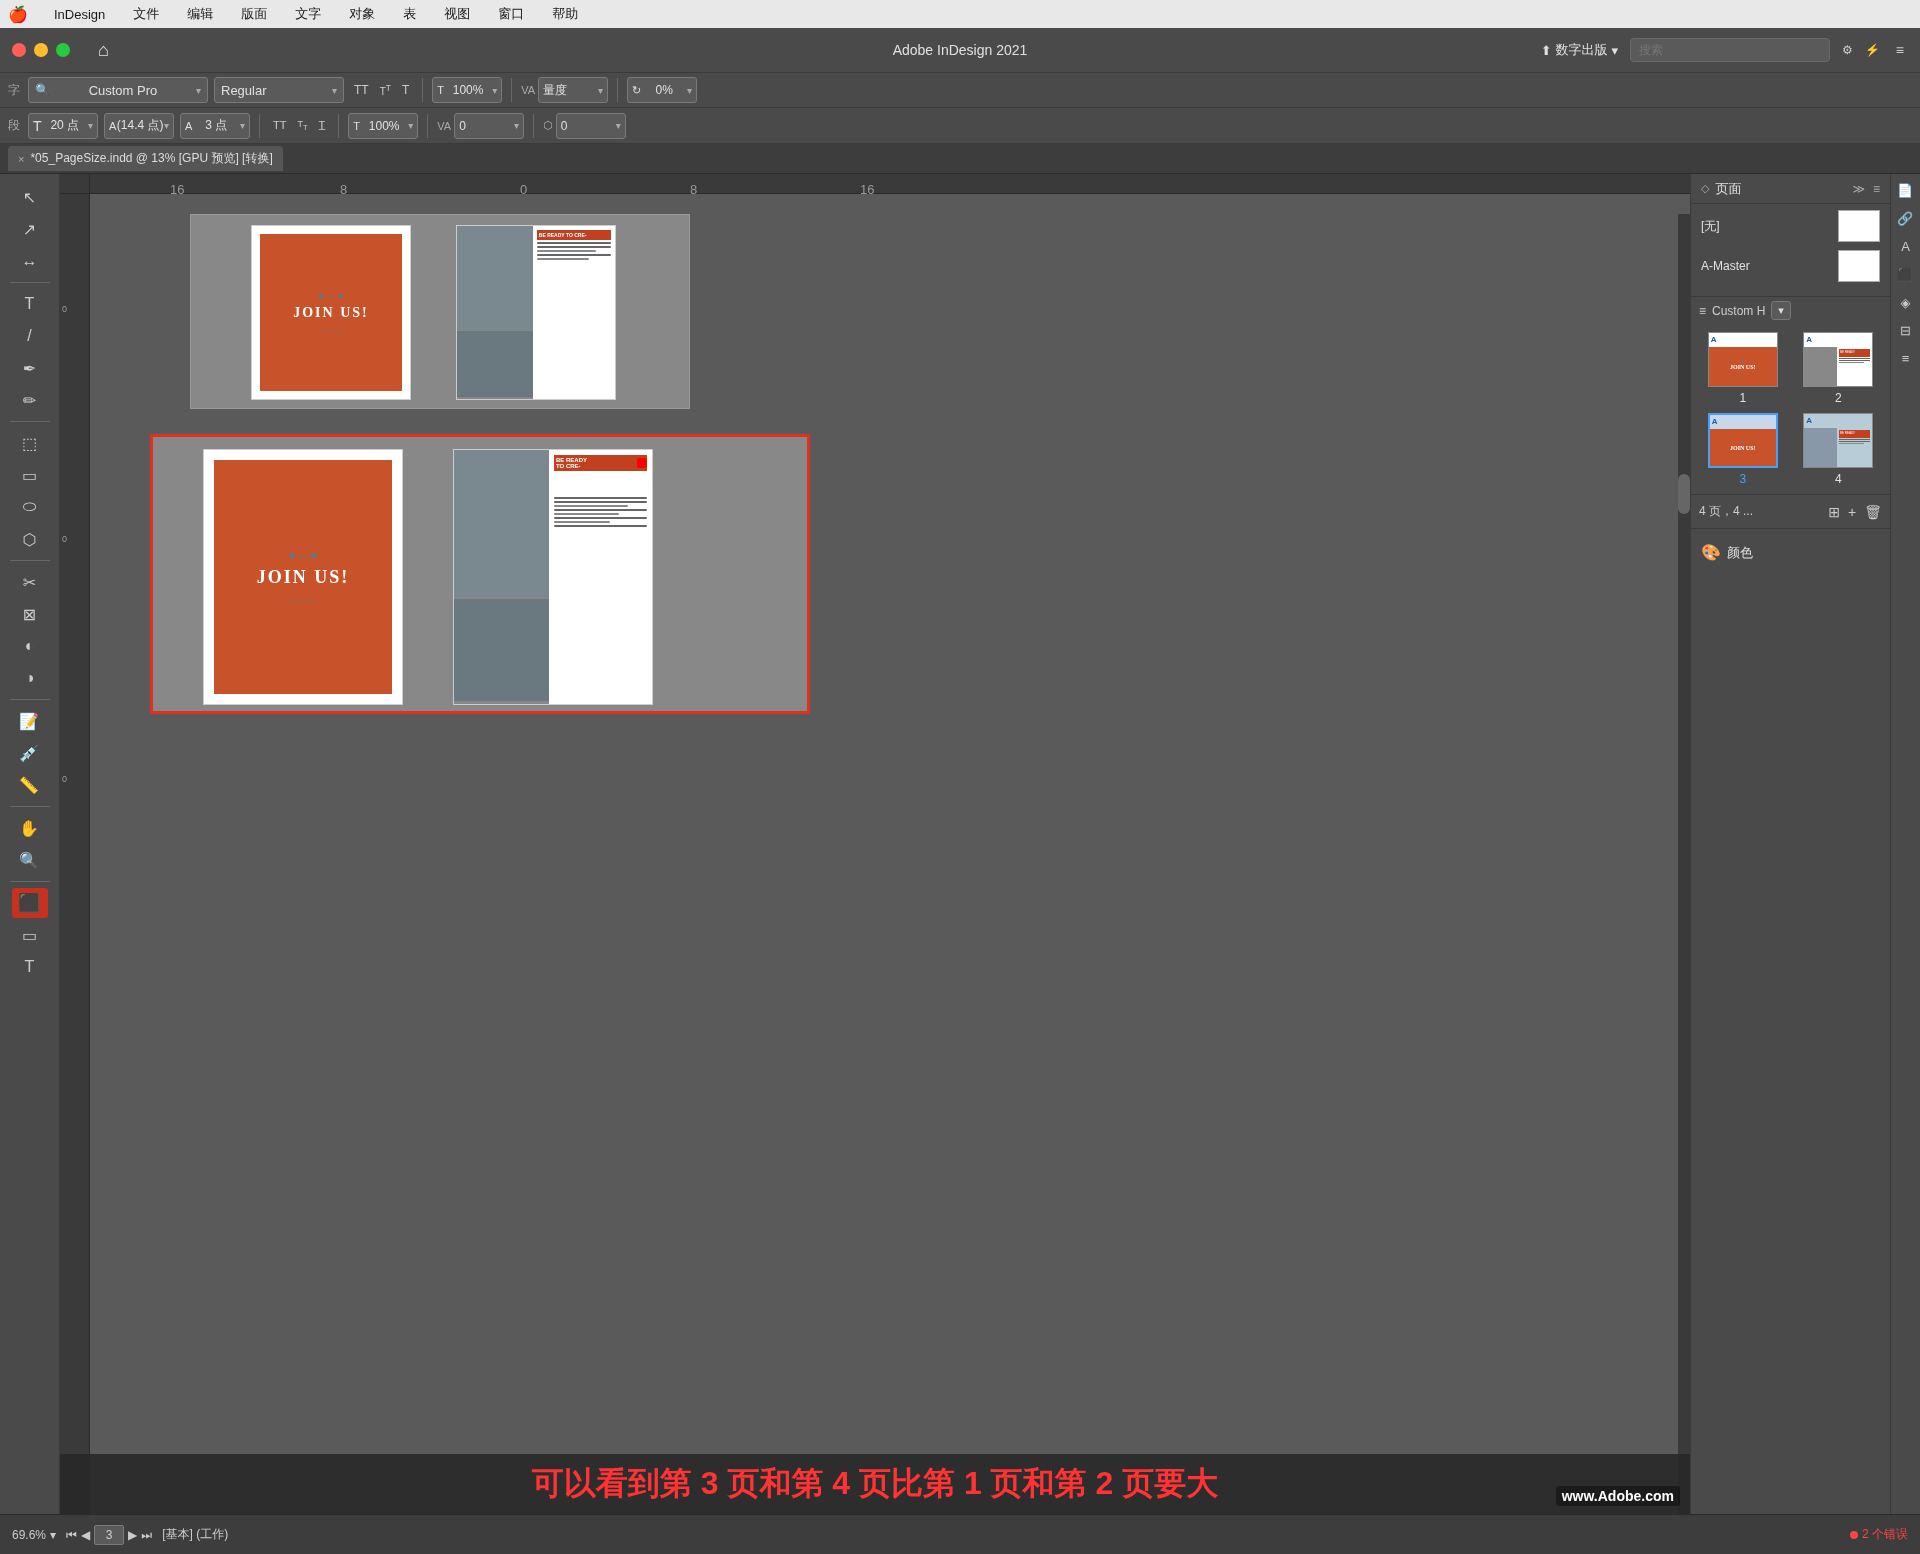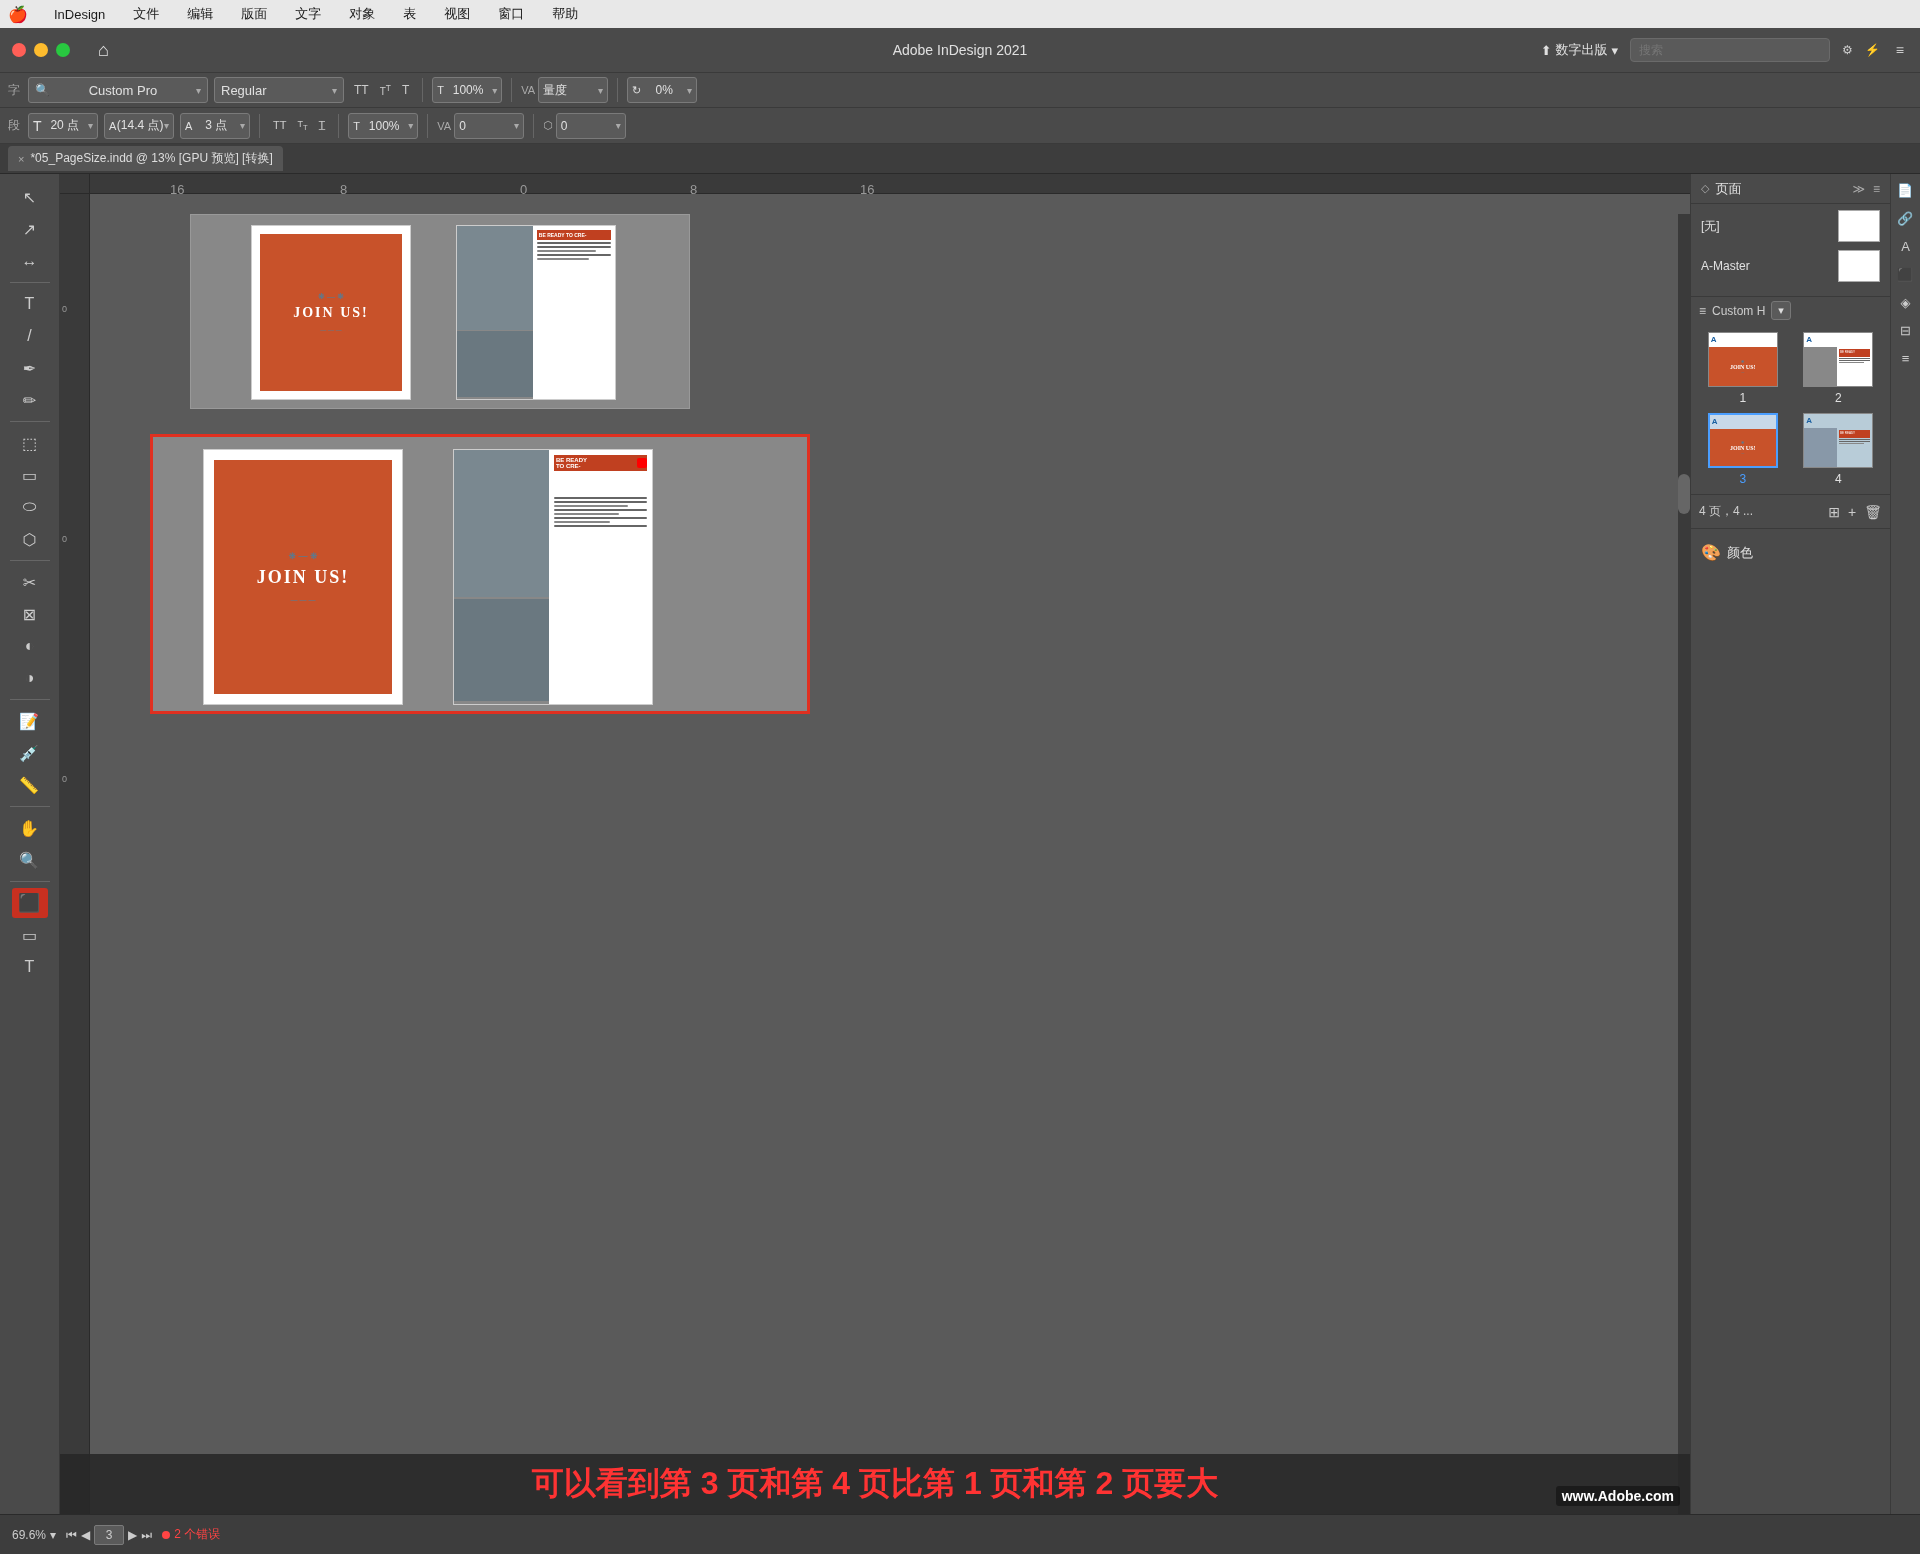--- a/index.html
+++ b/index.html
@@ -495,17 +495,20 @@
     <span>69.6%</span>
     <span>▾</span>
   </div>
   <div class="status-nav">
     <button class="nav-btn">⏮</button>
     <button class="nav-btn">◀</button>
     <input style="width: 30px; height: 20px; background: rgb(90, 90, 90); border: 1px solid rgb(122, 122, 122); color: rgb(204, 204, 204); font-size: 12px; text-align: center; border-radius: 2px;" value="3">
     <button class="nav-btn">▶</button>
     <button class="nav-btn">⏭</button>
   </div>
+  <div class="status-center">
+    <span class="status-mode">[基本] (工作)</span>
+  </div>
   <div class="status-error">
     <div class="error-dot"></div>
     <span>2 个错误</span>
   </div>
 </div>
 
 </body></html>

